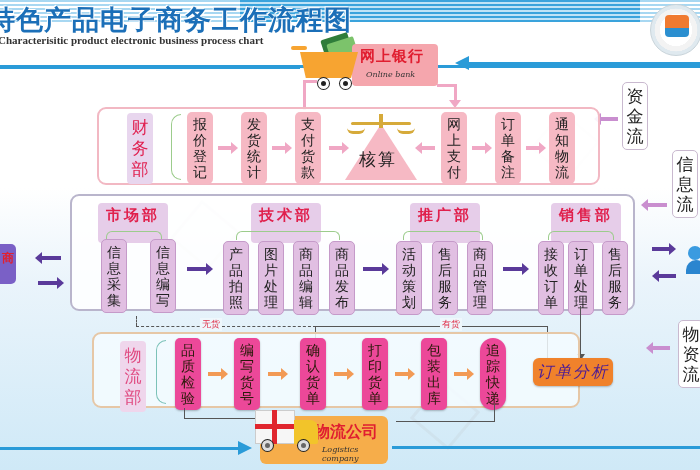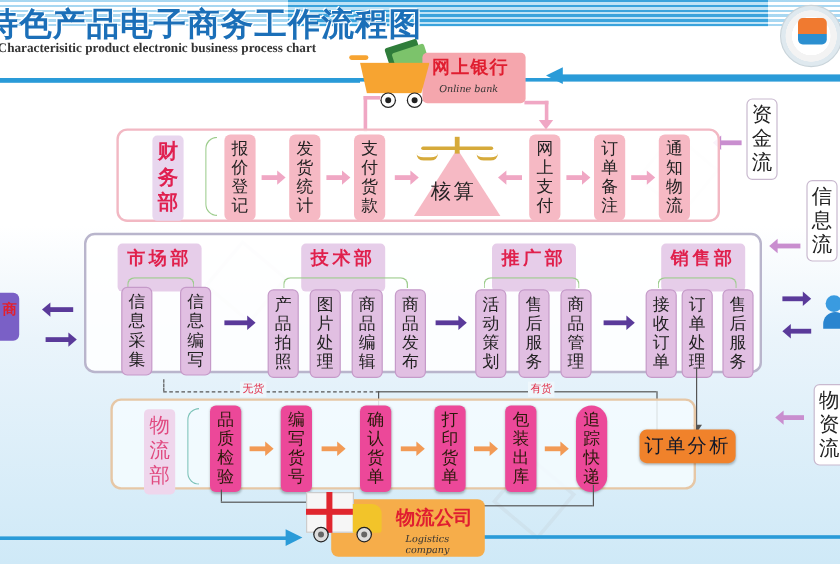--- a/index.html
+++ b/index.html
@@ -53,21 +53,21 @@
   }
 
   
   .panel { position: absolute; border-radius: 9px; }
   .finance-panel { left: 97px; top: 107px; width: 503px; height: 78px; border: 2px solid #f2b8c3; background: rgba(255,255,255,0.9); }
   .dept-panel { left: 70px; top: 194px; width: 565px; height: 117px; border: 2px solid #b9b5cc; background: rgba(255,255,255,0.85); }
   .logi-panel { left: 92px; top: 332px; width: 488px; height: 76px; border: 2px solid #e6c7a6; background: rgba(245,251,255,0.85); }
 
   .dept-side {
     position: absolute; width: 26px; border-radius: 4px; font-size: 17px; line-height: 21px;
-    text-align: center; padding: 4px 0; color: #e02050; font-weight: bold;
+    text-align: center; padding: 4px 0; color: #e02050; font-weight: normal;
   }
 
   .vbox {
     position: absolute; width: 26px; border-radius: 5px; font-size: 14px; line-height: 16px;
     text-align: center; padding: 4px 0; color: #222;
   }
   .pink-box { background: #f6b9c4; }
   .purple-box { background: #e1bfe2; border: 1px solid #c59ac9; }
   .orange-box { background: #ec4899; color: #2a1a0a; box-shadow: 0 1px 2px rgba(0,0,0,0.25); }
 
@@ -112,21 +112,21 @@
   .bank-sub { position: absolute; left: 14px; top: 26px; font-size: 8px; font-style: italic; color: #333; }
   .cart {
     position: absolute; left: 300px; top: 52px; width: 58px; height: 26px; background: #f7a431;
     clip-path: polygon(0 0, 100% 0, 88% 100%, 10% 100%);
   }
   .cart-handle { position: absolute; left: 291px; top: 46px; width: 16px; height: 4px; background: #f7a431; border-radius: 2px; }
   .wheel { position: absolute; width: 11px; height: 11px; border-radius: 50%; background: #222; border: 3px solid #fff; box-shadow: 0 0 0 1px #222; }
   .card { position: absolute; width: 28px; height: 16px; border-radius: 2px; transform: rotate(-18deg); }
 
   .logi-company {
-    position: absolute; left: 276px; top: 416px; width: 128px; height: 48px; background: #f6ad4a; border-radius: 6px;
+    position: absolute; left: 260px; top: 416px; width: 128px; height: 48px; background: #f6ad4a; border-radius: 6px;
   }
   .logi-title { position: absolute; left: 54px; top: 6px; color: #e01e30; font-weight: bold; font-size: 16px; }
   .logi-sub { position: absolute; left: 62px; top: 29px; font-size: 8px; font-style: italic; color: #333; }
   .truck-box { position: absolute; left: 255px; top: 410px; width: 40px; height: 34px; background: #f6f6f6; border: 1px solid #ccc; }
   .truck-cab { position: absolute; left: 294px; top: 420px; width: 24px; height: 24px; background: #f2c42a; border-radius: 0 8px 2px 0; }
   .truck-ribbon-v { position: absolute; left: 272px; top: 410px; width: 5px; height: 34px; background: #e0262e; }
   .truck-ribbon-h { position: absolute; left: 255px; top: 424px; width: 40px; height: 5px; background: #e0262e; }
 
   .blue-line { position: absolute; height: 3px; background: #2a9bd8; }
   .blue-tip { position: absolute; width: 0; height: 0; }
@@ -278,21 +278,21 @@
 <div class="vbox orange-box" style="left:234px;top:338px;">编写货号</div>
 <div class="harrow" style="left:268px;top:372px;width:14px;color:#f29a55;background:#f29a55;"></div>
 <div class="vbox orange-box" style="left:300px;top:338px;">确认货单</div>
 <div class="harrow" style="left:334px;top:372px;width:14px;color:#f29a55;background:#f29a55;"></div>
 <div class="vbox orange-box" style="left:362px;top:338px;">打印货单</div>
 <div class="harrow" style="left:395px;top:372px;width:14px;color:#f29a55;background:#f29a55;"></div>
 <div class="vbox orange-box" style="left:421px;top:338px;">包装出库</div>
 <div class="harrow" style="left:454px;top:372px;width:14px;color:#f29a55;background:#f29a55;"></div>
 <div class="vbox orange-box" style="left:480px;top:338px;border-radius:13px;">追踪快递</div>
 
-<div class="abs" style="left:533px;top:358px;width:80px;height:28px;background:#f0822b;border-radius:6px;font-size:16px;line-height:28px;text-align:center;color:#0f172a;letter-spacing:2px;box-shadow:0 1px 2px rgba(0,0,0,0.25);">订单分析</div>
+<div class="abs" style="left:533px;top:358px;width:80px;height:28px;background:#f0822b;border-radius:6px;font-size:16px;line-height:28px;text-align:center;color:#4c1d95;letter-spacing:2px;box-shadow:0 1px 2px rgba(0,0,0,0.25);font-style:italic;">订单分析</div>
 
 <div class="solid-line" style="left:184px;top:408px;width:1px;height:10px;"></div>
 <div class="solid-line" style="left:184px;top:418px;width:76px;height:1px;"></div>
 <div class="solid-line" style="left:494px;top:404px;width:1px;height:18px;"></div>
 <div class="solid-line" style="left:396px;top:421px;width:98px;height:1px;"></div>
 
 <div class="blue-line" style="left:0;top:447px;width:240px;"></div>
 <div class="blue-tip" style="left:238px;top:441px;border-left:14px solid #2a9bd8;border-top:7px solid transparent;border-bottom:7px solid transparent;"></div>
 <div class="blue-line" style="left:392px;top:446px;width:308px;"></div>
 

